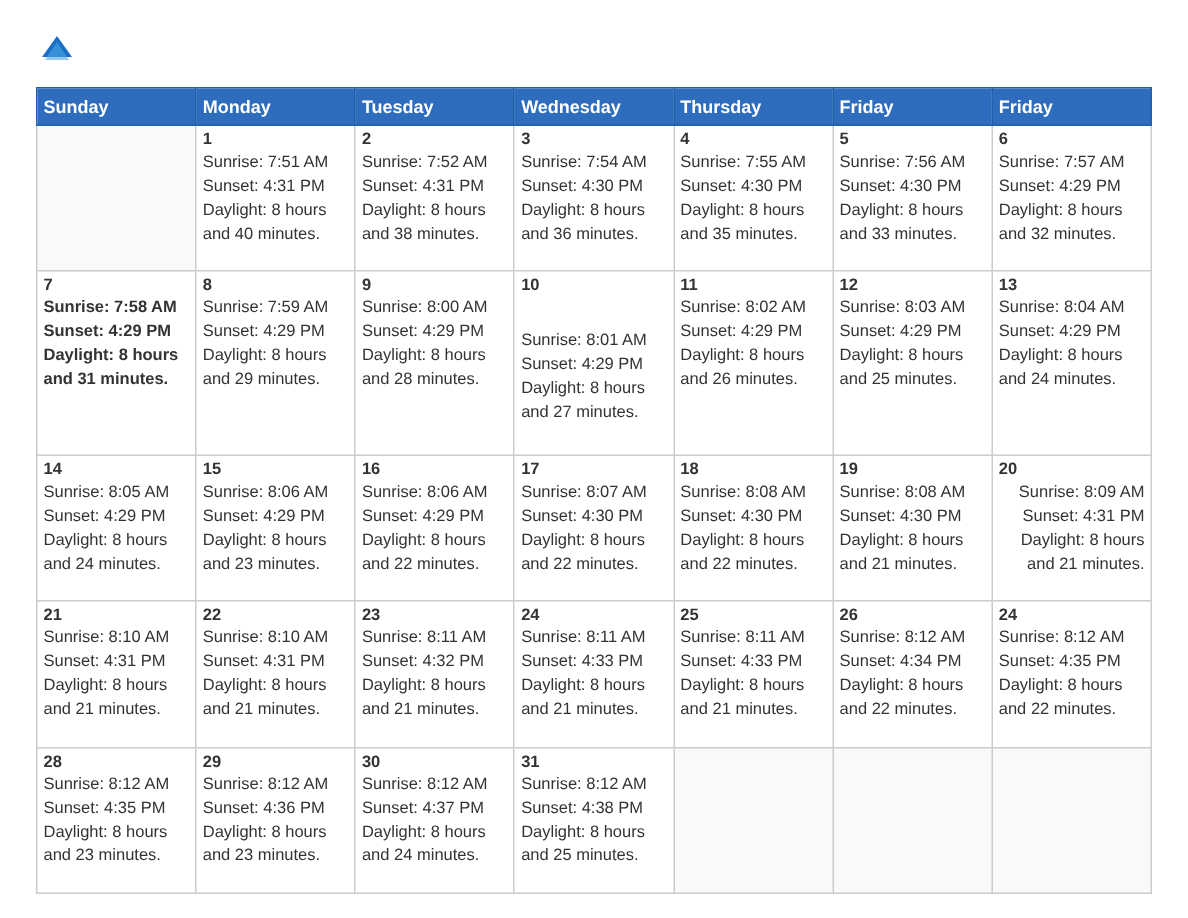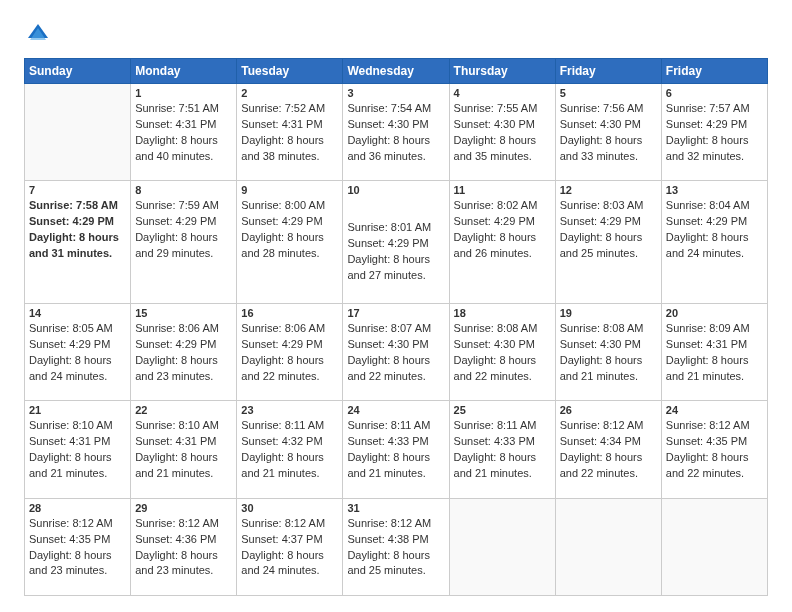--- a/index.html
+++ b/index.html
@@ -261,21 +261,21 @@
           </td>
           <td>
             <span class="day-num">19</span>
             <div class="cell-text" style="white-space: pre-line;">Sunrise: 8:08 AM
 Sunset: 4:30 PM
 Daylight: 8 hours
 and 21 minutes.</div>
           </td>
           <td>
             <span class="day-num">20</span>
-            <div class="cell-text" style="white-space: pre-line;">Sunrise: 8:09 AM
+            <div class="cell-text" style="white-space: pre-line; text-align: right;">Sunrise: 8:09 AM
 Sunset: 4:31 PM
 Daylight: 8 hours
 and 21 minutes.</div>
           </td>
         </tr>
         <tr>
           <td>
             <span class="day-num">21</span>
             <div class="cell-text" style="white-space: pre-line;">Sunrise: 8:10 AM
 Sunset: 4:31 PM

